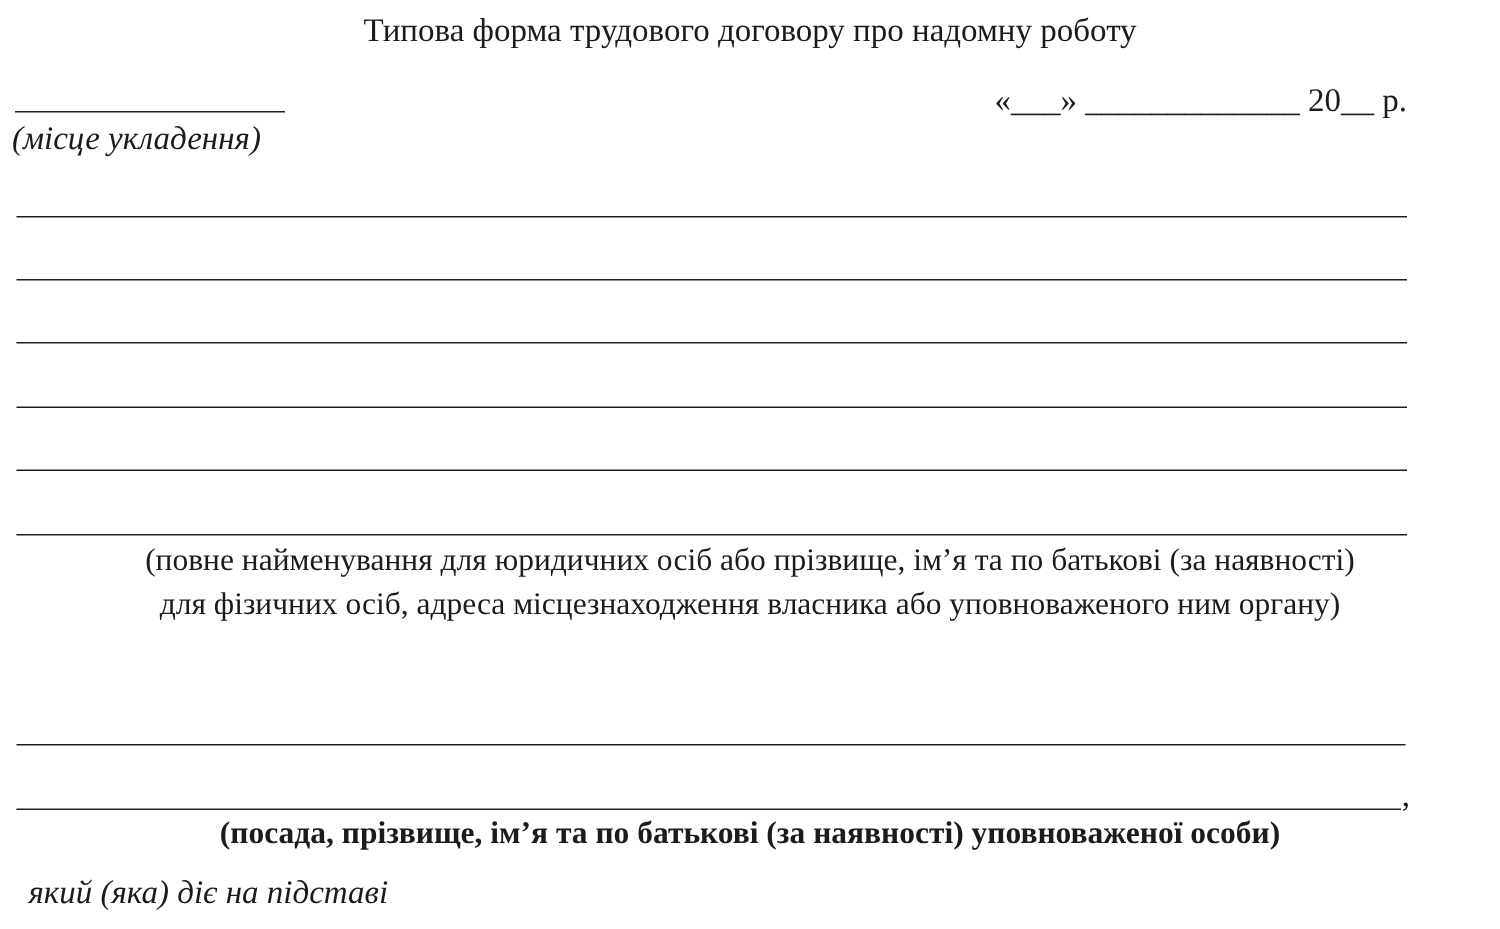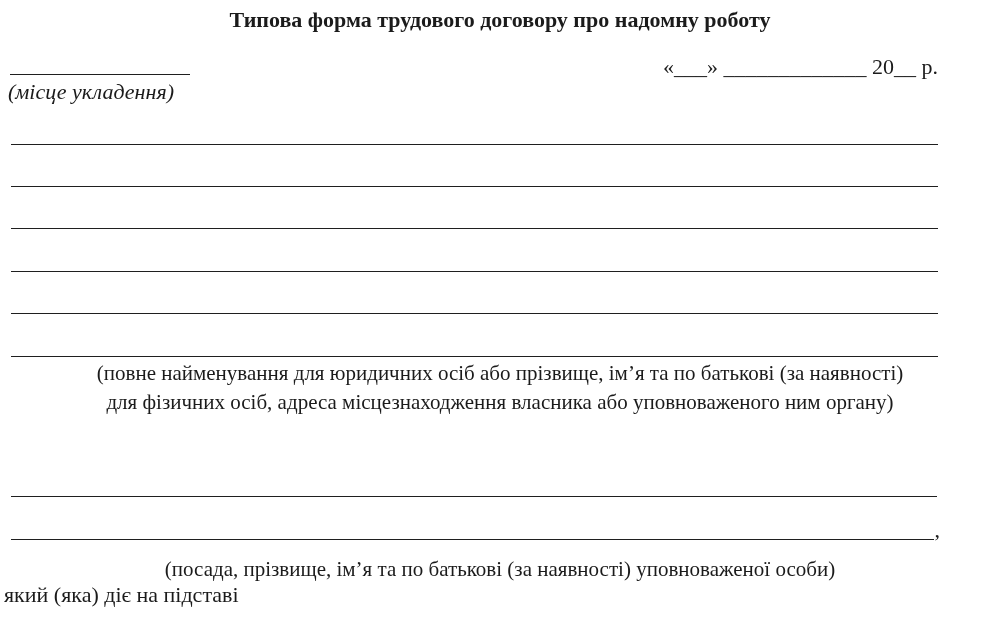--- a/index.html
+++ b/index.html
@@ -9,21 +9,21 @@
     height: 619px;
     background: #ffffff;
     font-family: "Liberation Serif", "DejaVu Serif", serif;
     color: #1b1b1b;
     overflow: hidden;
   }
   .abs { position: absolute; white-space: pre; }
   .title {
     top: 7px; left: 0; width: 100%;
     text-align: center;
-    font-weight: bold;
+    font-weight: normal;
     font-size: 22px;
   }
   .body-text { font-size: 22px; text-align: center; }
   .caption-text { font-size: 21px; }
   .center { left: 0; width: 100%; text-align: center; }
   .rule {
     position: absolute;
     height: 0;
     border-top: 1.6px solid #1f1f1f;
   }
@@ -68,17 +68,17 @@
   <div class="abs caption-text center" style="top:390px;">для фізичних осіб, адреса місцезнаходження власника або уповноваженого ним органу)</div>
 
 
   <div class="rule" style="left:11px; top:496px; width:926px;"></div>
 
   <div class="comma-row">
     <div class="linefill"></div>
     <span class="comma">,</span>
   </div>
 
-  <div class="abs caption-text center" style="top:557px;">(посада, прізвище, ім’я та по батькові (за наявності) уповноваженої особи)</div>
+  <div class="abs caption-text center" style="top:543px;font-weight:bold;">(посада, прізвище, ім’я та по батькові (за наявності) уповноваженої особи)</div>
 
-  <div class="abs body-text" style="left:4px; top:582px;">який (яка) діє на підставі</div>
+  <div class="abs body-text" style="left:19px; top:582px;font-style:italic;">який (яка) діє на підставі</div>
 
 </div>
 
 </body></html>

